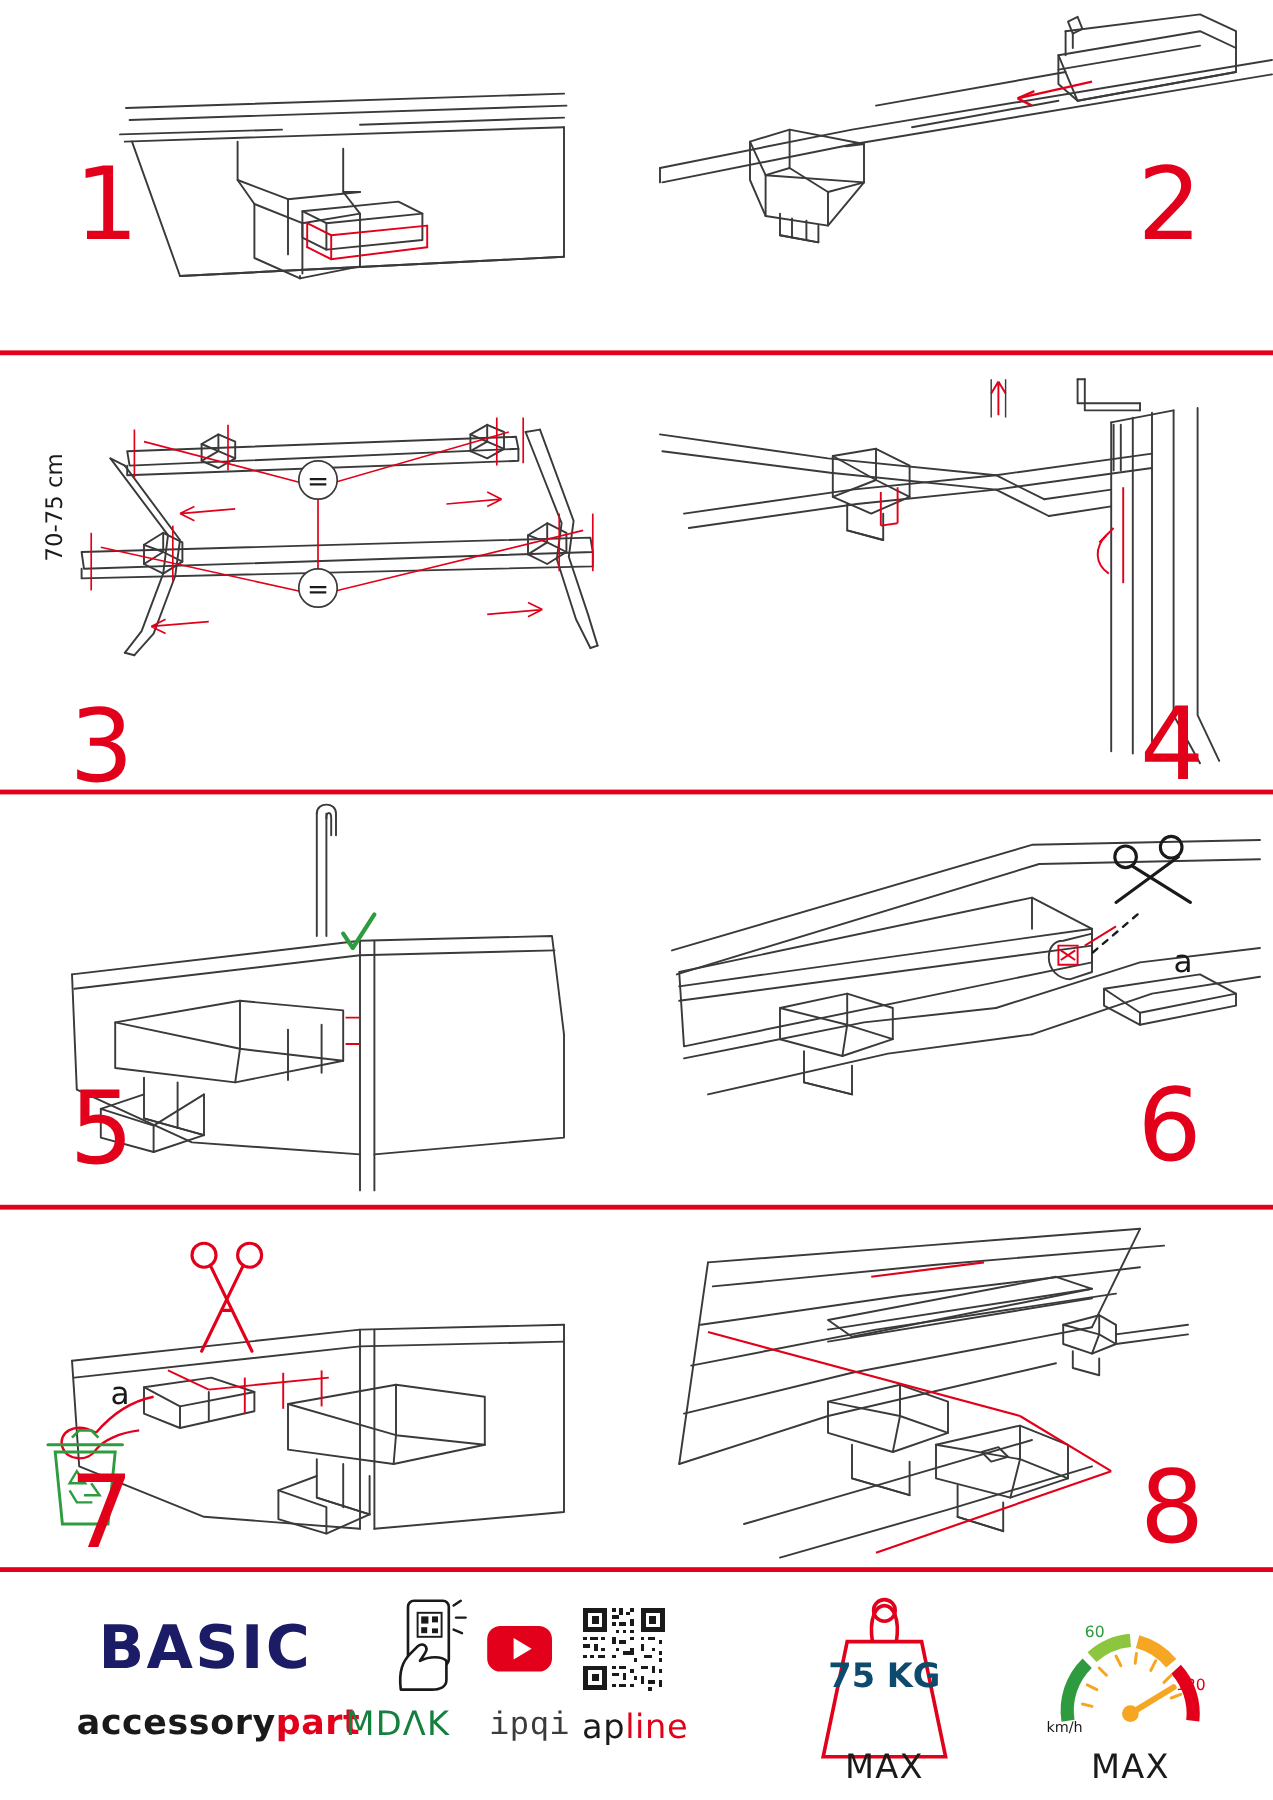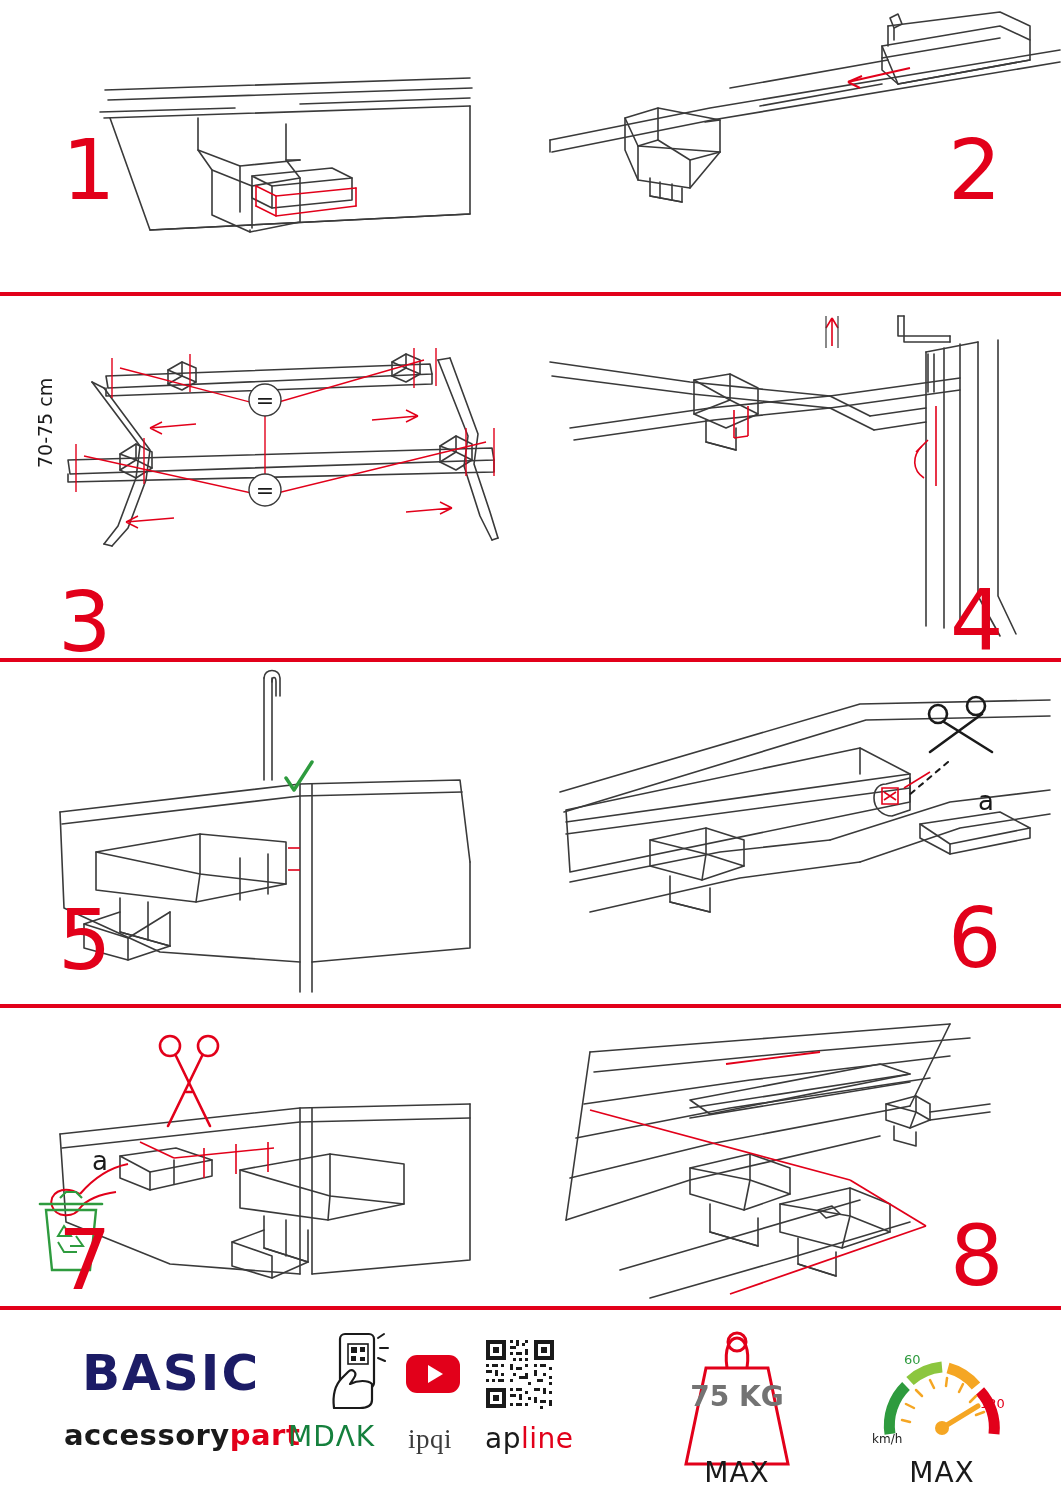--- a/index.html
+++ b/index.html
@@ -91,21 +91,21 @@
     font-family: "DejaVu Sans", sans-serif;
     font-weight: normal;
     font-size: 28px;
     letter-spacing: 1px;
     color: #15803d;
   }
   .logo-ipqi {
     position: absolute;
     left: 408px;
     top: 118px;
-    font-family: Liberation Serif, serif;
+    font-family: Liberation Mono, monospace;
     font-size: 27px;
     letter-spacing: 0.5px;
     color: #3b3b3b;
   }
   .logo-apline {
     position: absolute;
     left: 485px;
     top: 116px;
     font-family: "DejaVu Sans", sans-serif;
     font-size: 28px;
@@ -123,21 +123,21 @@
     position: absolute; left: 672px; top: 150px; width: 130px;
     text-align: center;
     font-family: "DejaVu Sans", sans-serif;
     font-size: 28px; color: #1a1a1a; letter-spacing: 1px;
   }
   .weight-value {
     position: absolute; left: 672px; top: 74px; width: 130px;
     text-align: center;
     font-family: "DejaVu Sans", sans-serif;
     font-weight: bold;
-    font-size: 28px; color: #737373;
+    font-size: 28px; color: #0c4a6e;
   }
   .speed-block { position: absolute; left: 872px; top: 18px; width: 140px; height: 170px; }
   .speed-label {
     position: absolute; left: 872px; top: 150px; width: 140px;
     text-align: center;
     font-family: "DejaVu Sans", sans-serif;
     font-size: 28px; color: #1a1a1a; letter-spacing: 1px;
   }
   .speed-unit {
     position: absolute; left: 872px; top: 126px; width: 140px;

